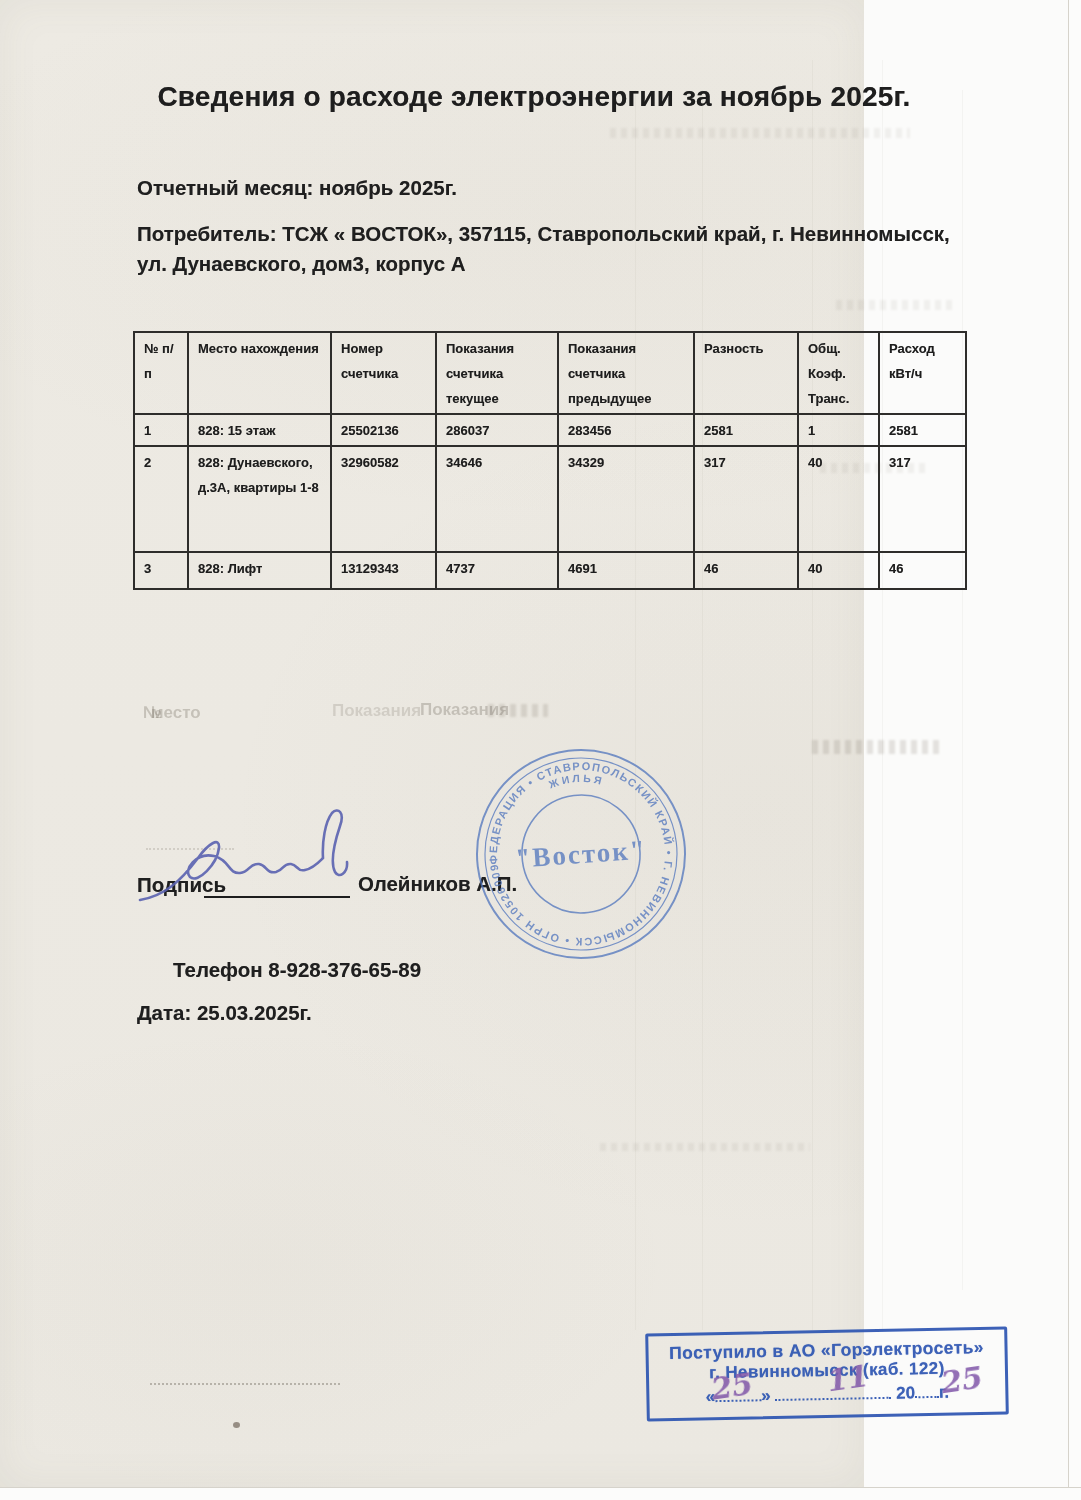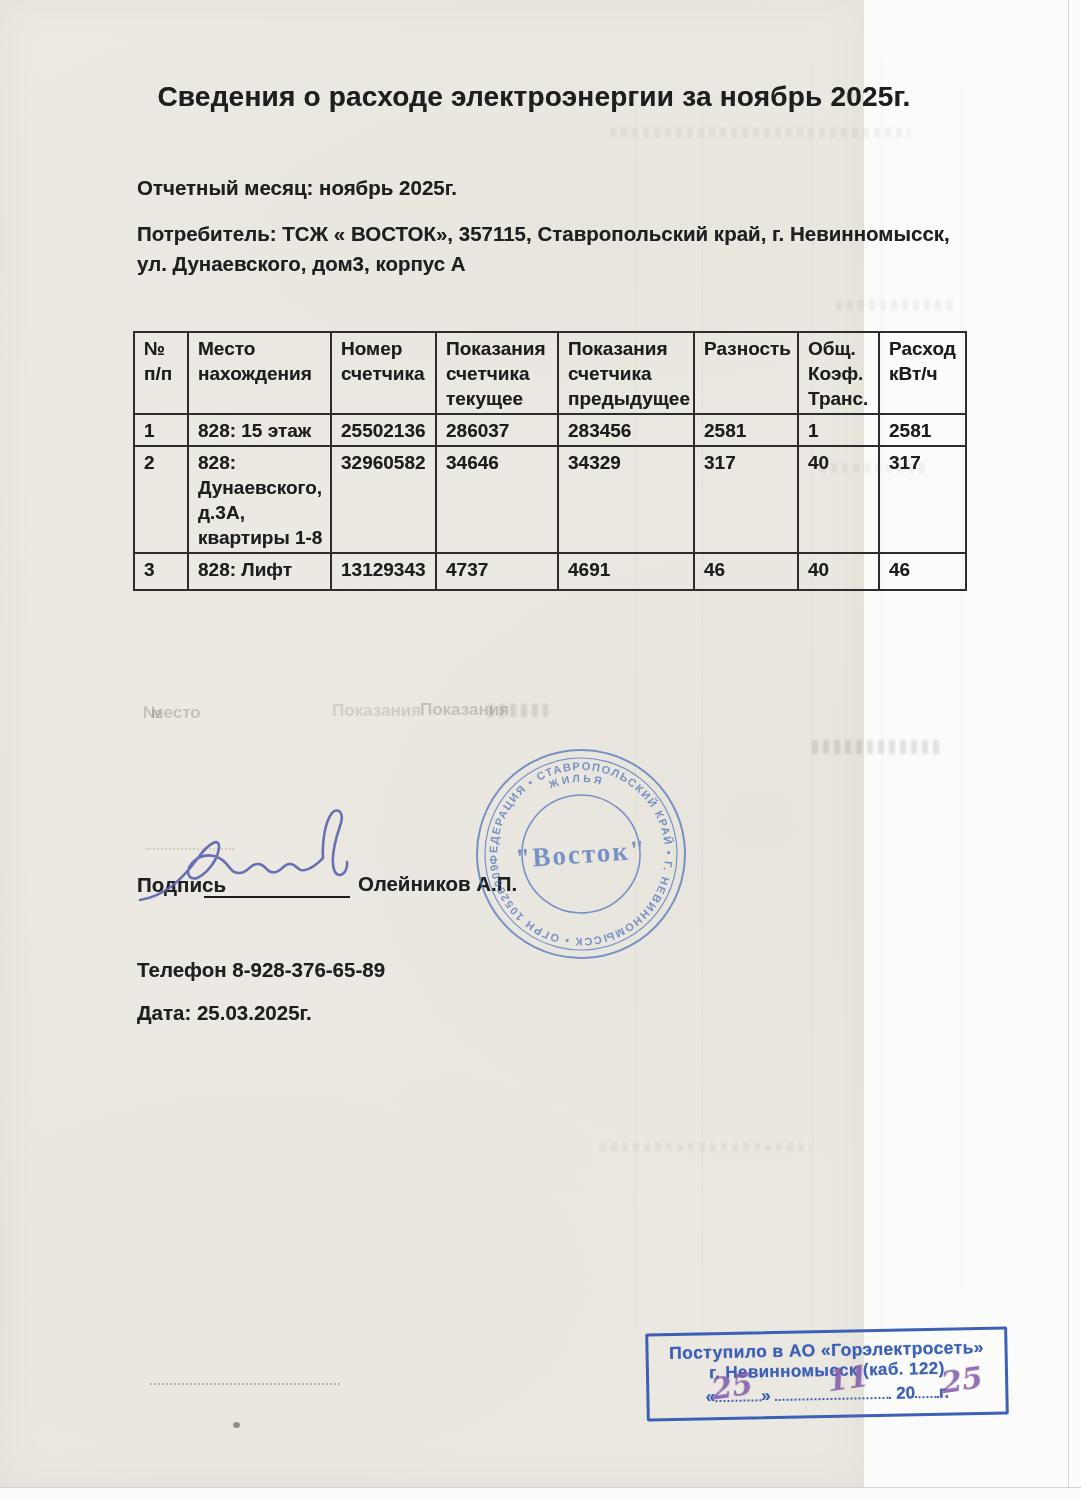--- a/index.html
+++ b/index.html
@@ -28,21 +28,21 @@
   }
   .line{
     position:absolute;left:137px;color:#1f1f1f;font-weight:700;font-size:20.5px;
     text-shadow:0 0 0.4px rgba(30,30,30,0.45);
   }
   .report-month{top:176px;}
   .consumer{top:219px;width:815px;line-height:30px;}
 
   table.meter{
     position:absolute;left:133px;top:331px;border-collapse:collapse;table-layout:fixed;
-    width:832px;font-size:19px;font-weight:700;color:#1d1d1d;
+    width:832px;font-size:13px;font-weight:700;color:#1d1d1d;
     text-shadow:0 0 0.4px rgba(30,30,30,0.4);
   }
   table.meter td{
     border:2px solid #2e2d2b;vertical-align:top;padding:3px 6px 2px 9px;line-height:25px;
     overflow:hidden;
   }
   tr.hdr td{height:70px;}
   tr.r1 td{height:23px;}
   tr.r2 td{height:99px;}
   tr.r3 td{height:30px;}
@@ -60,21 +60,21 @@
   .dashline{position:absolute;height:0;border-top:2px dotted rgba(90,80,68,0.35);filter:blur(0.4px);}
 
   .parking{top:788px;}
 
   .sign-row-label{top:873px;}
   .sign-underline{position:absolute;left:204px;top:896px;width:146px;border-top:2.5px solid #1d1d1d;}
   .sign-name{position:absolute;left:358px;top:872px;font-size:20.5px;font-weight:700;color:#1f1f1f;text-shadow:0 0 0.4px rgba(30,30,30,0.45);}
   .signature-svg{position:absolute;left:136px;top:800px;}
 
   .position-line{top:914px;}
-  .phone-line{top:958px;}
+  .phone-line{top:958px;margin-left:36px;}
   .date-line{top:1001px;}
 
   .round-stamp{position:absolute;left:470px;top:743px;width:222px;height:222px;opacity:0.74;transform:rotate(-7deg);}
 
   .rect-stamp{
     position:absolute;left:646px;top:1330px;width:356px;height:82px;
     border:3.5px solid #2d55b2;border-radius:2px;transform:rotate(-1.1deg);
     color:#2d55b2;text-align:center;opacity:0.92;
   }
   .rect-stamp .l1{margin-top:7px;font-size:17.5px;font-weight:700;letter-spacing:0.4px;text-shadow:0 0 0.8px rgba(45,85,178,0.7);}

